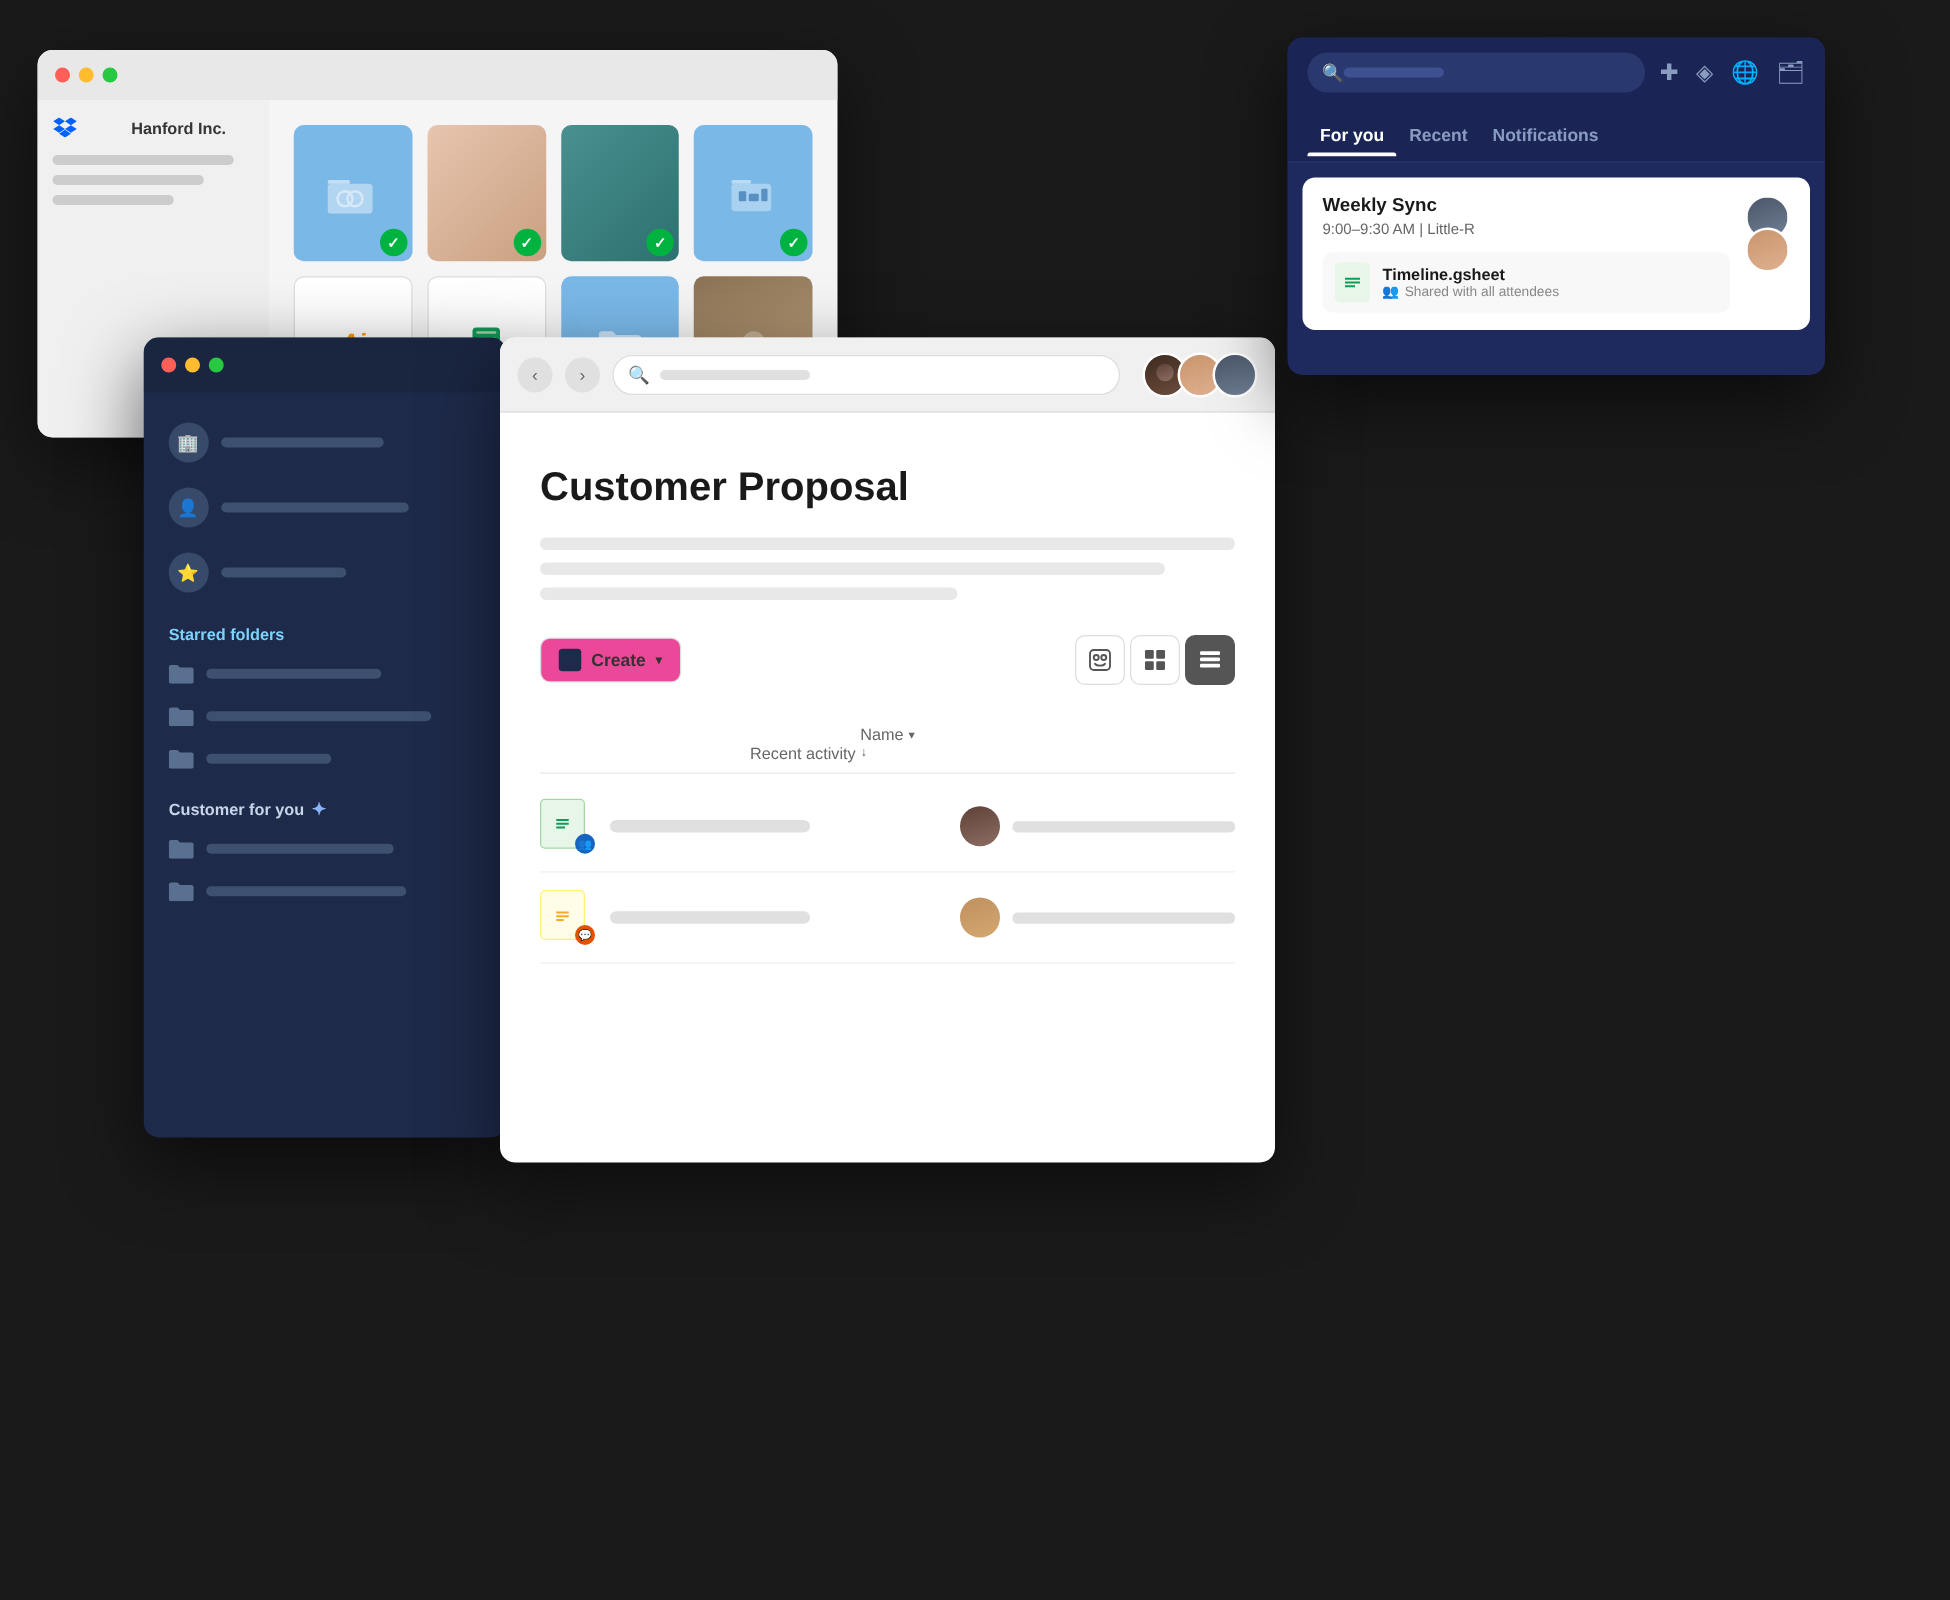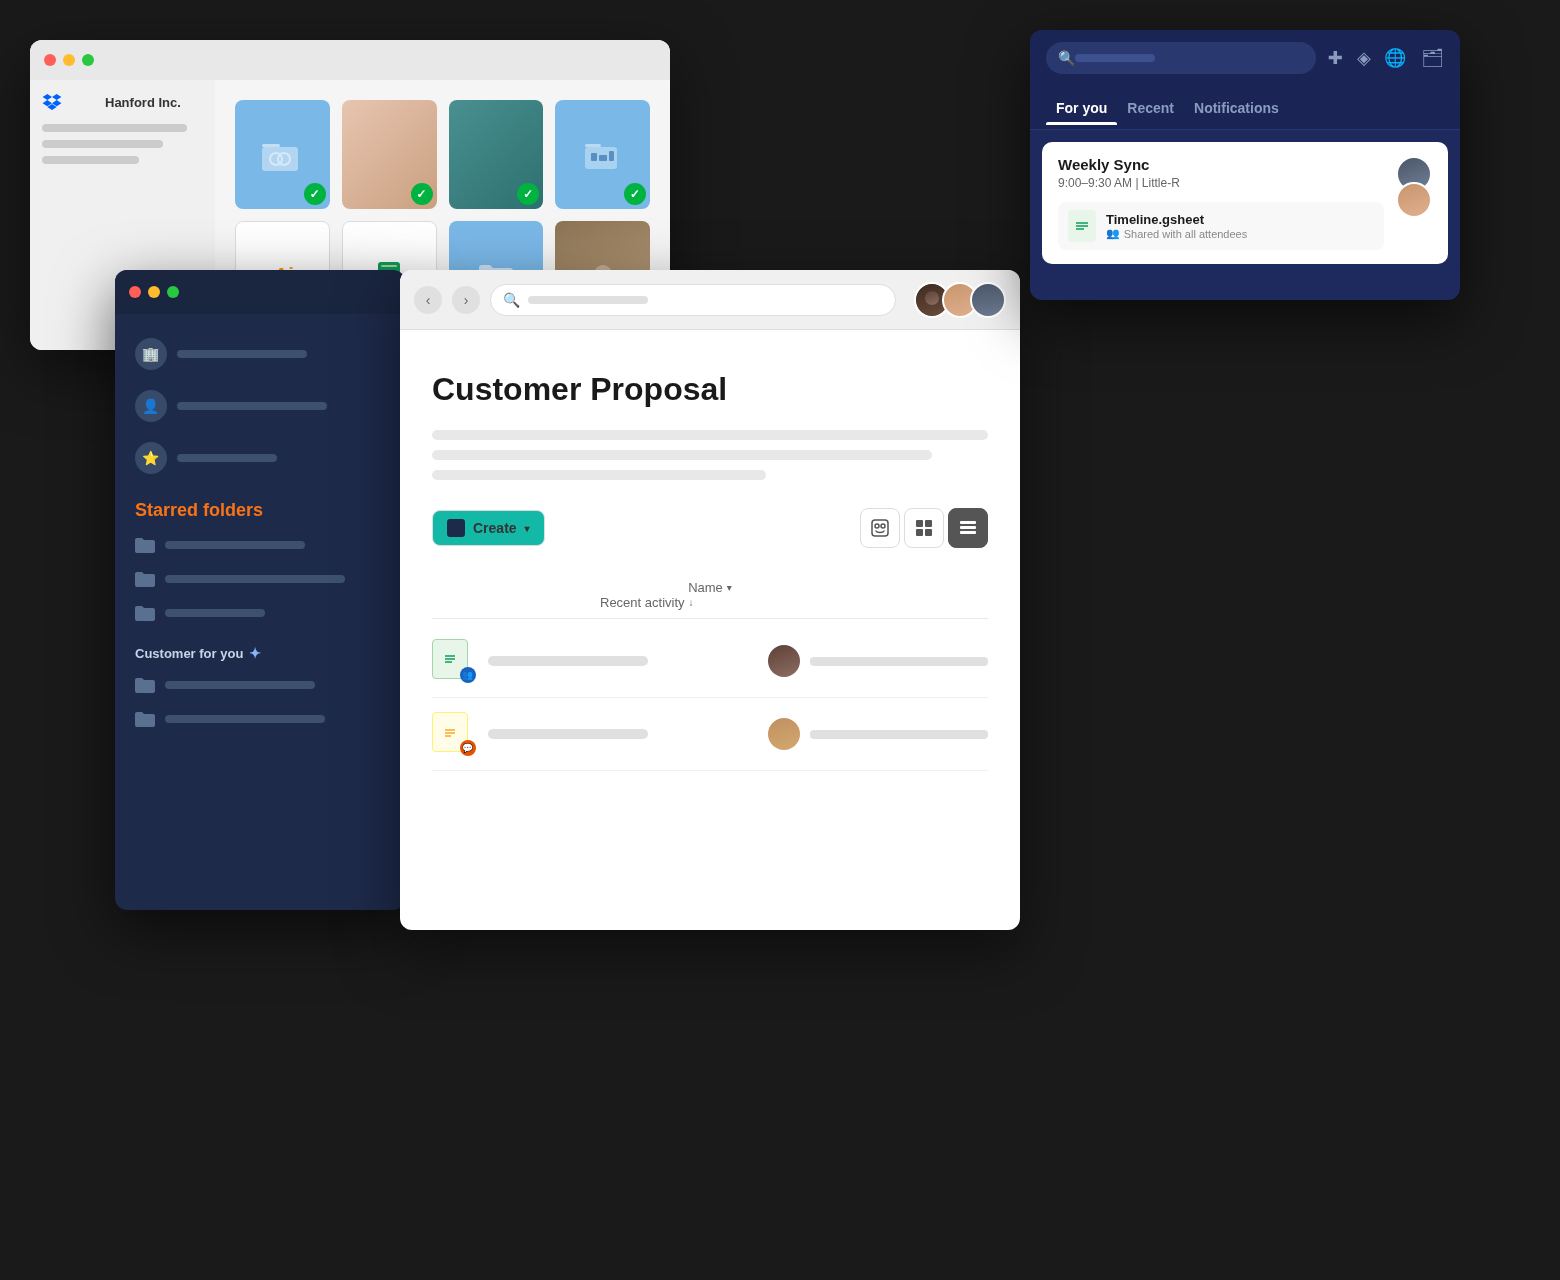--- a/index.html
+++ b/index.html
@@ -191,23 +191,23 @@
       flex: 1;
       height: 8px;
       background: #3d5070;
       border-radius: 4px;
     }
     .nav-icon-circle.building { color: #8a9bc0; }
     .nav-icon-circle.person { color: #8a9bc0; }
     .nav-icon-circle.star { color: #8a9bc0; }
 
     .section-label {
-      font-size: 18px;
+      font-size: 13px;
       font-weight: 700;
-      color: #f97316;
+      color: #7dd3fc;
       margin: 18px 0 10px 6px;
     }
     .folder-item {
       display: flex;
       align-items: center;
       gap: 10px;
       padding: 6px 6px;
       margin-bottom: 6px;
     }
     .folder-icon-small {
@@ -329,21 +329,21 @@
     .toolbar-row {
       display: flex;
       align-items: center;
       justify-content: space-between;
       margin-bottom: 24px;
     }
     .create-btn {
       display: flex;
       align-items: center;
       gap: 8px;
-      background: #14b8a6;
+      background: #ec4899;
       border: 1px solid #ddd;
       border-radius: 8px;
       padding: 8px 14px;
       font-size: 14px;
       font-weight: 600;
       color: #333;
       cursor: pointer;
     }
     .create-icon {
       width: 18px;

